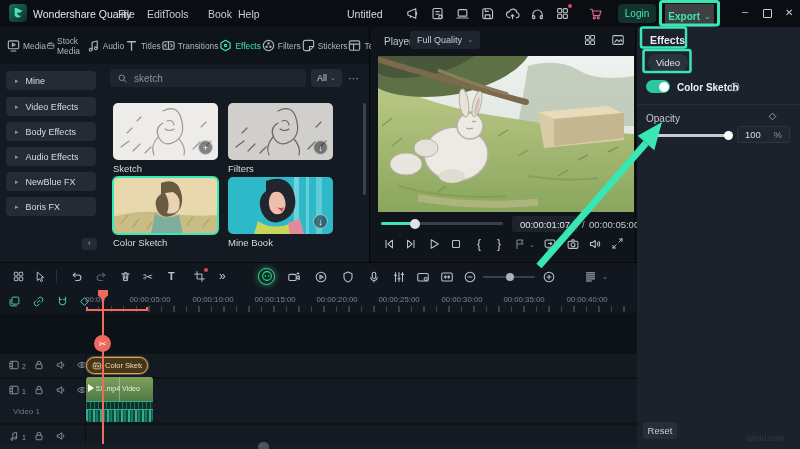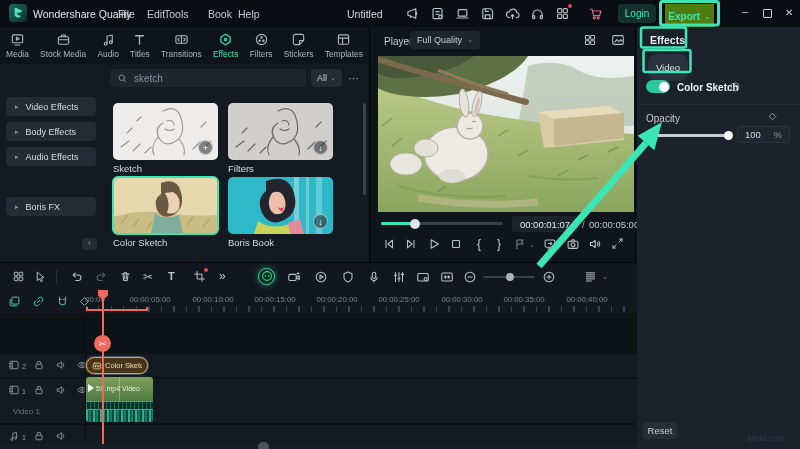--- a/index.html
+++ b/index.html
@@ -10,21 +10,21 @@
   .ic{position:absolute;color:#b9c2cc}
   .ic svg{display:block;width:100%;height:100%}
   .glyph{position:absolute;color:#b9c2cc;line-height:1;font-size:11px}
   .txt{position:absolute;white-space:nowrap}
   
   #topbar{position:absolute;left:0;top:0;width:800px;height:27px;background:#0a0d12}
   .menuitem{position:absolute;top:8px;font-size:10.5px;color:#c8cdd3;cursor:default}
   
   #mediapanel{position:absolute;left:0;top:27px;width:370px;height:235px;background:#141a22;border-right:1px solid #05070a}
   #tabstrip{position:absolute;left:0;top:0;width:100%;height:37px;background:#0f141b;display:flex;align-items:center;justify-content:space-between;padding:0 6px}
-  .mtab{display:flex;flex-direction:column;align-items:center;gap:2px;color:#aeb6bf;font-size:8.4px;cursor:pointer}
+  .mtab{display:flex;flex-direction:row;align-items:center;gap:2px;color:#aeb6bf;font-size:8.4px;cursor:pointer}
   .mtab svg{width:15px;height:15px}
   .mtab.active{color:#3ae6b4}
   .catpill{position:absolute;left:6px;width:90px;height:19px;background:#232b35;border-radius:4px;color:#d7dce2;font-size:9px;display:flex;align-items:center;gap:7px;padding-left:9px;cursor:pointer}
   .catpill .caret{color:#8a939e;font-size:7px}
   .thumb{position:absolute;width:105px;height:57px;border-radius:5px;overflow:hidden;cursor:pointer}
   .thumb svg{display:block;width:100%;height:100%}
   .thumblabel{position:absolute;font-size:9.5px;color:#d7dce2}
   .badge{position:absolute;width:15px;height:15px;border-radius:50%;background:rgba(35,40,46,.55);border:1px solid rgba(255,255,255,.55);color:#fff;font-size:9px;display:flex;align-items:center;justify-content:center}
   #playerpanel{position:absolute;left:371px;top:27px;width:265px;height:235px;background:#10141b;border-right:1px solid #05070a}
   #propspanel{position:absolute;left:637px;top:27px;width:163px;height:422px;background:#1b222c}
@@ -433,21 +433,21 @@
       </span>
     <span class="ic" style="left:588px;top:6px;width:15px;height:15px;color:#e06a8a">
         <svg>
           <use href="#s-cart"></use>
         </svg>
       </span>
 
     <div class="abs" style="left:618px;top:4px;width:38px;height:19px;border-radius:4px;background:#15312c;display:flex;align-items:center;justify-content:center">
       <span style="font-size:10px;color:#3ae6b4">Login</span>
     </div>
-    <div class="abs" style="left:665px;top:4px;width:49px;height:24px;border-radius:0;background:#4d7c0f;display:flex;align-items:center;justify-content:center;gap:4px">
+    <div class="abs" style="left:665px;top:4px;width:49px;height:24px;border-radius:0;background:#404040;display:flex;align-items:center;justify-content:center;gap:4px">
       <span style="font-size:10px;color:#3ae6b4;font-weight:bold">Export</span>
       <span style="font-size:8px;color:#3ae6b4">⌄</span>
     </div>
     <span class="glyph" style="left:742px;top:6px;color:#c8cdd3">–</span>
     <span class="abs" style="left:763px;top:9px;width:9px;height:9px;border:1px solid #c8cdd3;border-radius:1px"></span>
     <span class="glyph" style="left:785px;top:8px;font-size:10px;color:#c8cdd3">✕</span>
   </div>
 
   <div id="mediapanel">
     <div id="tabstrip">
@@ -500,32 +500,40 @@
           <span>Stickers</span>
         </div>
       <div class="mtab">
           <svg>
             <use href="#s-templates"></use>
           </svg>
           <span>Templates</span>
         </div>
     </div>
 
+    <div class="catpill" style="top:44px">
+        <span class="caret">▸</span>
+        <span>Mine</span>
+      </div>
     <div class="catpill" style="top:95px">
         <span class="caret">▸</span>
         <span>Body Effects</span>
       </div>
     <div class="catpill" style="top:70px">
         <span class="caret">▸</span>
         <span>Video Effects</span>
       </div>
     <div class="catpill" style="top:120px">
         <span class="caret">▸</span>
         <span>Audio Effects</span>
       </div>
+    <div class="catpill" style="top:145px">
+        <span class="caret">▸</span>
+        <span>NewBlue FX</span>
+      </div>
     <div class="catpill" style="top:170px">
         <span class="caret">▸</span>
         <span>Boris FX</span>
       </div>
     <div class="abs" style="left:82px;top:211px;width:15px;height:12px;background:#232b35;border-radius:3px;text-align:center;color:#9aa3ad;font-size:9px;line-height:11px"><span>‹</span></div>
 
     <div class="abs" style="left:110px;top:42px;width:196px;height:18px;background:#1e252e;border-radius:4px;display:flex;align-items:center;gap:6px;padding:0 7px">
       <span style="width:11px;height:11px;color:#8a939e"><svg style="width:11px;height:11px">
             <use href="#s-search"></use>
           </svg></span>
@@ -592,21 +600,21 @@
           <path d="M30 44q14 10 34 2l6 11H26z" fill="#c9d45a"></path>
           <path d="M60 46l12-4 4 15H62z" fill="#e08a9a"></path>
         </svg>
       <div class="badge" style="right:5px;bottom:5px">
           <span>↓</span>
         </div>
     </div>
     <span class="thumblabel" style="left:113px;top:136px">Sketch</span>
     <span class="thumblabel" style="left:228px;top:136px">Filters</span>
     <span class="thumblabel" style="left:113px;top:210px">Color Sketch</span>
-    <span class="thumblabel" style="left:228px;top:210px">Boris Book</span>
+    <span class="thumblabel" style="left:228px;top:210px">Mine Book</span>
     <div class="abs" style="left:363px;top:76px;width:3px;height:92px;background:#39424d;border-radius:2px"></div>
   </div>
 
   <div id="playerpanel">
     <span class="txt" style="left:13px;top:9px;font-size:10px;color:#c8cdd3">Player</span>
     <div class="abs" style="left:39px;top:4px;width:70px;height:18px;background:#1e252e;border-radius:3px;display:flex;align-items:center;justify-content:space-between;padding:0 7px">
       <span style="font-size:9px;color:#c8cdd3">Full Quality</span>
       <span style="font-size:7px;color:#8a939e">⌄</span>
     </div>
     <span class="ic" style="left:212px;top:6px;width:14px;height:14px">
@@ -712,21 +720,21 @@
       </span>
     <span class="ic" style="left:240px;top:210px;width:13px;height:13px">
         <svg>
           <use href="#s-expand"></use>
         </svg>
       </span>
   </div>
 
   <div id="propspanel">
     <span class="txt" style="left:13px;top:7px;font-size:10.5px;color:#e6eaee;font-weight:bold">Effects</span>
-    <div class="abs" style="left:11px;top:27px;width:40px;height:27px;background:#2a323d;border-radius:8px;display:flex;align-items:center;justify-content:center">
+    <div class="abs" style="left:11px;top:27px;width:40px;height:17px;background:#2a323d;border-radius:8px;display:flex;align-items:center;justify-content:center">
       <span style="font-size:9.5px;color:#e0e4e9">Video</span>
     </div>
 
     <div class="abs" style="left:9px;top:53px;width:24px;height:13px;border-radius:7px;background:#2bc79e">
       <div style="position:absolute;right:1.5px;top:1.5px;width:10px;height:10px;border-radius:50%;background:#fff"></div>
     </div>
     <span class="txt" style="left:40px;top:55px;font-size:10px;color:#eceff2;font-weight:bold">Color Sketch</span>
     <span class="ic" style="left:92px;top:54px;width:12px;height:12px;color:#98a2ac">
         <svg>
           <use href="#s-delsq"></use>

